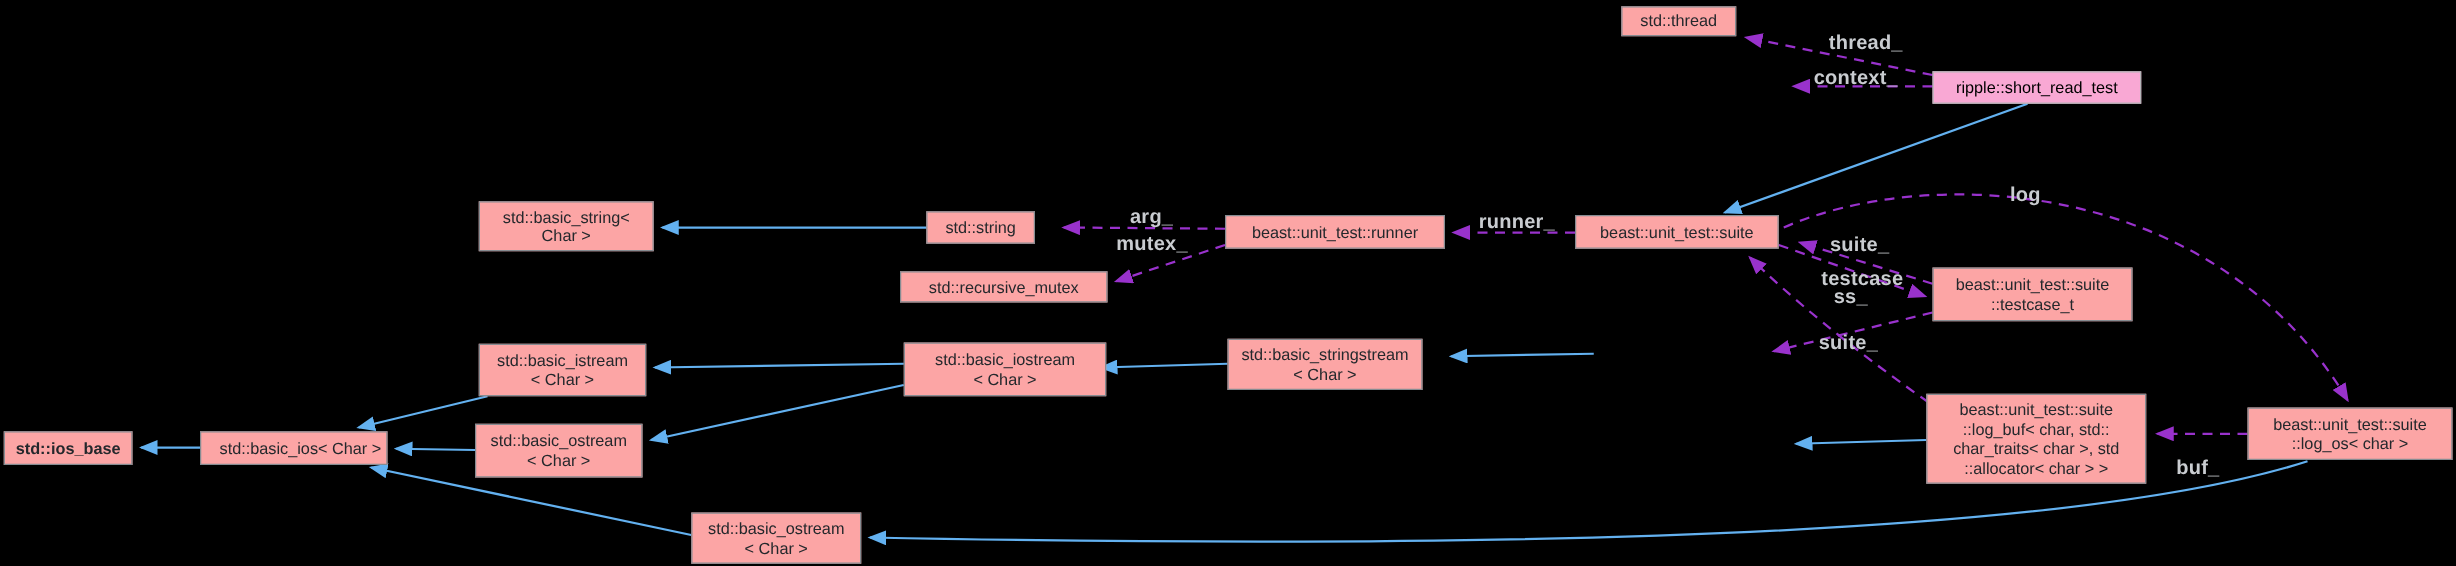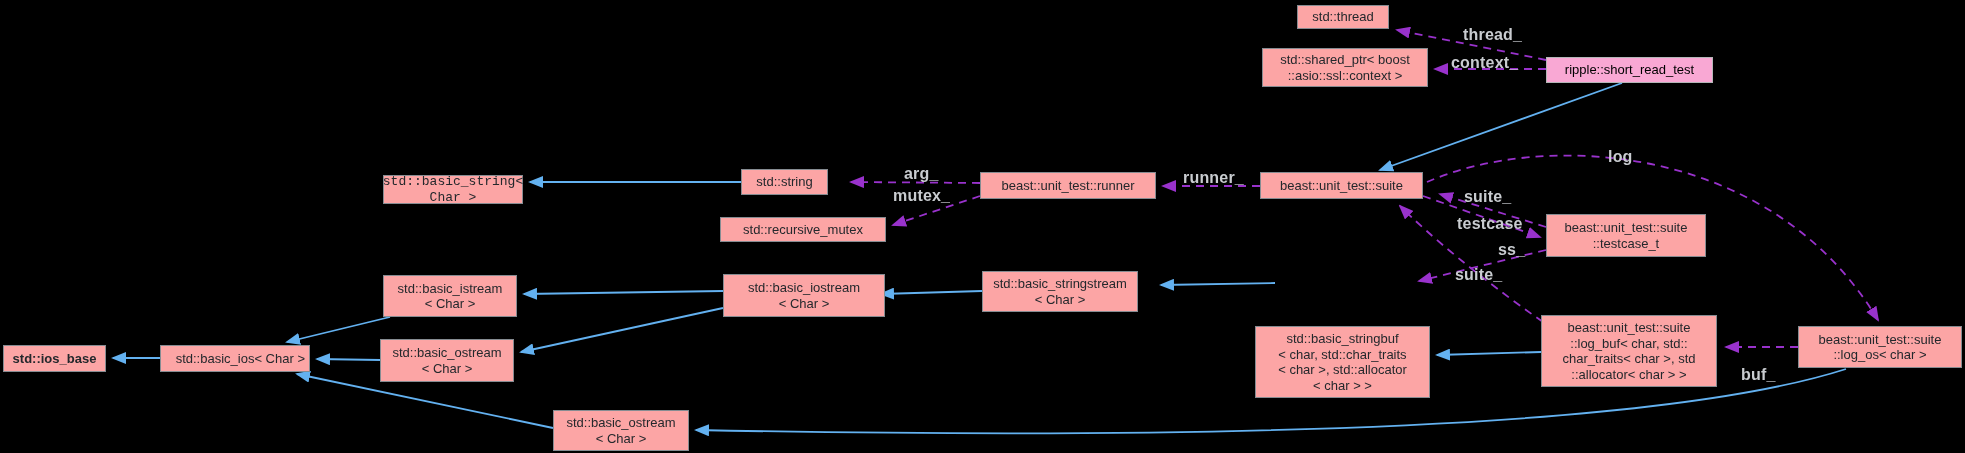--- a/index.html
+++ b/index.html
@@ -53,29 +53,25 @@
     <path class="use" marker-end="url(#ap)" d="M1546,227 L1440,194"></path>
     <path class="use" marker-end="url(#ap)" d="M1423,196 L1540,237"></path>
     <path class="use" marker-end="url(#ap)" d="M1546,250 L1419,281"></path>
     <path class="use" marker-end="url(#ap)" d="M1543,322 C1480,278 1428,234 1400,206"></path>
     <path class="use" marker-end="url(#ap)" d="M1798,347 L1726,347"></path>
   </svg>
 
   <div class="node" style="left:1297px;top:5px;width:92px;height:24px;">
       <span>std::thread</span>
     </div>
-  <div class="node" style="left:1262px;top:48px;width:166px;height:39px;">
-      <span>std::shared_ptr&lt; boost
-::asio::ssl::context &gt;</span>
-    </div>
   <div class="node highlight" style="left:1546px;top:57px;width:167px;height:26px;">
       <span>ripple::short_read_test</span>
     </div>
 
-  <div class="node" style="left:383px;top:175px;width:140px;height:29px;font-family:Liberation Mono, monospace;">
+  <div class="node" style="left:383px;top:161px;width:140px;height:40px;">
       <span>std::basic_string&lt;
 Char &gt;</span>
     </div>
   <div class="node" style="left:741px;top:169px;width:87px;height:26px;">
       <span>std::string</span>
     </div>
   <div class="node" style="left:720px;top:217px;width:166px;height:25px;">
       <span>std::recursive_mutex</span>
     </div>
   <div class="node" style="left:980px;top:172px;width:176px;height:27px;">
@@ -105,26 +101,20 @@
   <div class="node" style="left:3px;top:345px;width:103px;height:27px;font-weight:bold;">
       <span>std::ios_base</span>
     </div>
   <div class="node" style="left:160px;top:345px;width:150px;height:27px;justify-content:flex-end;">
       <span>std::basic_ios&lt; Char &gt;</span>
     </div>
   <div class="node" style="left:380px;top:339px;width:134px;height:43px;">
       <span>std::basic_ostream
 &lt; Char &gt;</span>
     </div>
-  <div class="node" style="left:1255px;top:326px;width:175px;height:72px;">
-      <span>std::basic_stringbuf
-&lt; char, std::char_traits
-&lt; char &gt;, std::allocator
-&lt; char &gt; &gt;</span>
-    </div>
   <div class="node" style="left:1541px;top:315px;width:176px;height:72px;">
       <span>beast::unit_test::suite
 ::log_buf&lt; char, std::
 char_traits&lt; char &gt;, std
 ::allocator&lt; char &gt; &gt;</span>
     </div>
   <div class="node" style="left:1798px;top:326px;width:164px;height:42px;">
       <span>beast::unit_test::suite
 ::log_os&lt; char &gt;</span>
     </div>
@@ -134,17 +124,17 @@
     </div>
 
   <span class="edge-label" style="left:1463px;top:26px;">thread_</span>
   <span class="edge-label" style="left:1451px;top:54px;">context_</span>
   <span class="edge-label" style="left:904px;top:165px;">arg_</span>
   <span class="edge-label" style="left:893px;top:187px;">mutex_</span>
   <span class="edge-label" style="left:1183px;top:169px;">runner_</span>
   <span class="edge-label" style="left:1608px;top:148px;">log</span>
   <span class="edge-label" style="left:1464px;top:188px;">suite_</span>
   <span class="edge-label" style="left:1457px;top:215px;">testcase</span>
-  <span class="edge-label" style="left:1467px;top:241px;margin-left:31px;">ss_</span>
+  <span class="edge-label" style="left:1467px;top:229px;">ss_</span>
   <span class="edge-label" style="left:1455px;top:266px;">suite_</span>
   <span class="edge-label" style="left:1741px;top:330px;margin-top:36px;">buf_</span>
 
 </div>
 
 </body></html>

